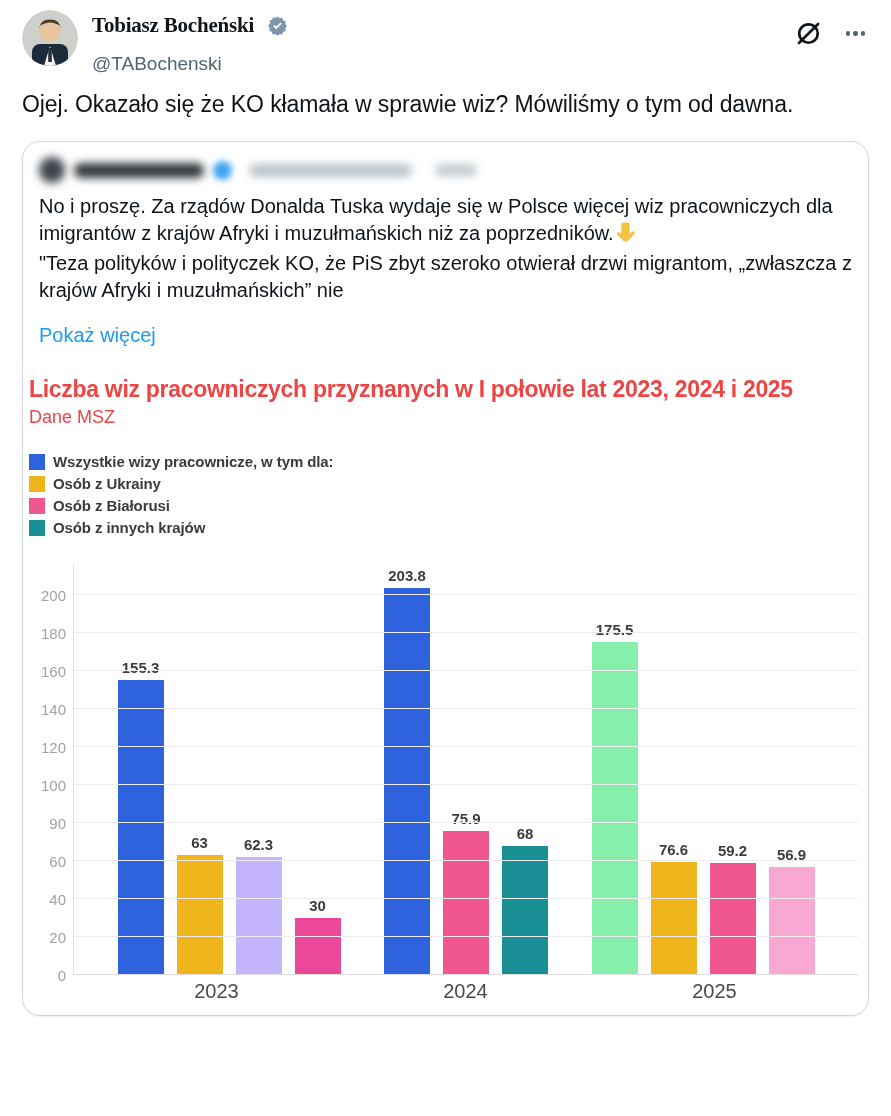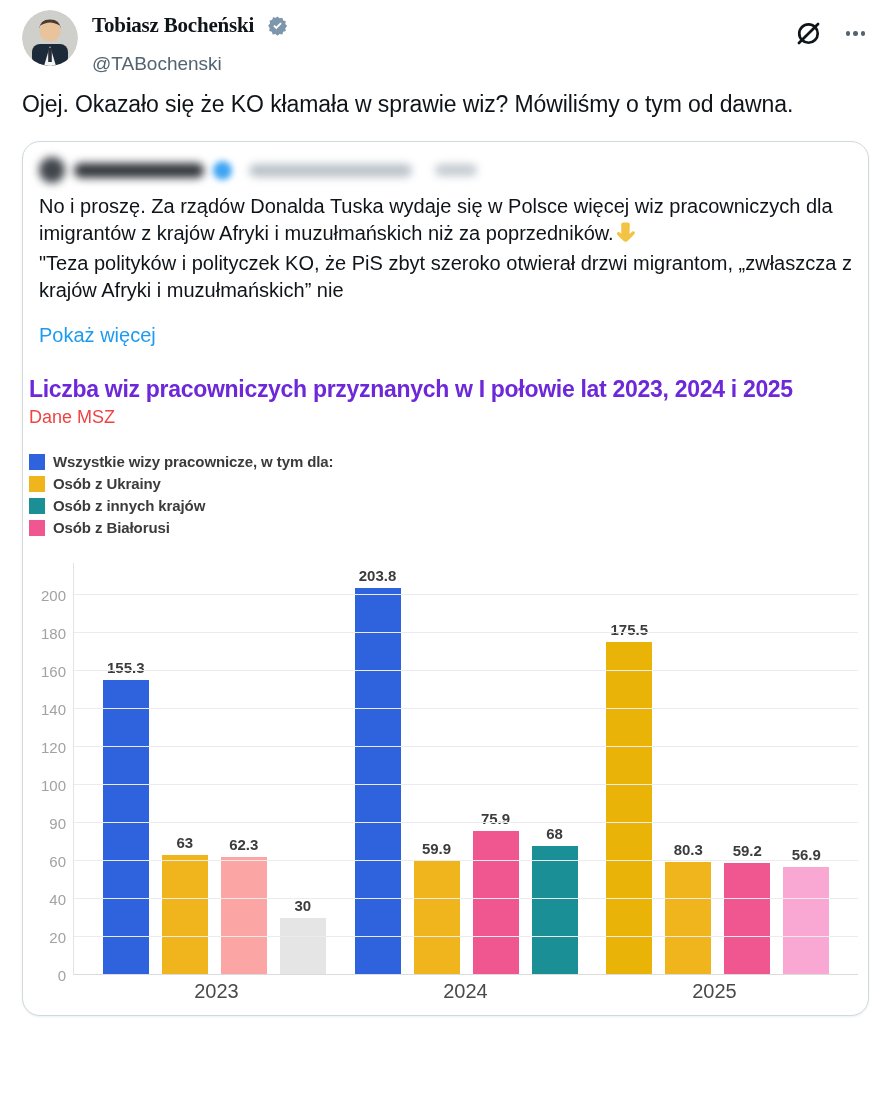--- a/index.html
+++ b/index.html
@@ -32,21 +32,21 @@
   .q-badge{width:19px;height:19px;border-radius:50%;background:#3ea4f2;filter:blur(3px);}
   .q-handle{width:163px;height:13px;border-radius:7px;background:#b9c2c9;margin-left:8px;}
   .q-time{width:42px;height:12px;border-radius:6px;background:#c3cad0;margin-left:14px;}
   .q-text{padding:4px 16px 0 16px;font-size:20px;line-height:27px;color:#0f1419;}
   .q-text p{margin:0;}
   .show-more{color:#1d9bf0;font-size:20px;line-height:27px;padding:0 16px;margin-top:18px;display:inline-block;text-decoration:none;cursor:pointer;}
   .emoji-down{display:inline-block;vertical-align:-3px;margin-left:2px;}
 
   
   .chart{padding:27px 10px 10px 6px;}
-  .chart-title{font-size:23px;font-weight:700;color:#6d28d9;white-space:nowrap;letter-spacing:-0.3px;}
+  .chart-title{font-size:23px;font-weight:700;color:#ef4444;white-space:nowrap;letter-spacing:-0.3px;}
   .chart-subtitle{font-size:18px;color:#ef4444;margin-top:4px;}
   .legend{margin-top:25px;display:flex;flex-direction:column;gap:5px;}
   .legend-row{display:flex;align-items:center;gap:8px;}
   .swatch{width:16px;height:16px;flex:0 0 auto;}
   .legend-label{font-size:15px;font-weight:600;color:#3b3b3b;letter-spacing:-0.1px;}
 
   .plot-wrap{margin-top:27px;}
   .plot{position:relative;margin-left:44px;height:412px;border-left:1px solid #e3e3e3;}
   .gridline{position:absolute;left:0;right:0;height:1px;background:#ececec;}
   .gridline.zero{background:#dcdcdc;}
@@ -129,66 +129,63 @@
       <div class="legend">
           <div class="legend-row">
             <span class="swatch" style="background: rgb(46, 99, 221);"></span>
             <span class="legend-label">Wszystkie wizy pracownicze, w tym dla:</span>
           </div>
           <div class="legend-row">
             <span class="swatch" style="background: rgb(240, 180, 28);"></span>
             <span class="legend-label">Osób z Ukrainy</span>
           </div>
           <div class="legend-row">
+            <span class="swatch" style="background: rgb(240, 86, 143);"></span>
+            <span class="legend-label">Osób z Białorusi</span>
+          </div>
+          <div class="legend-row">
             <span class="swatch" style="background: rgb(27, 143, 150);"></span>
             <span class="legend-label">Osób z innych krajów</span>
-          </div>
-          <div class="legend-row">
-            <span class="swatch" style="background: rgb(240, 86, 143);"></span>
-            <span class="legend-label">Osób z Białorusi</span>
           </div>
         </div>
 
       <div class="plot-wrap">
         <div class="plot">
           <div class="groups">
               <div class="group">
                 <div class="bar" style="height: 71.5668%; background: rgb(46, 99, 221);">
                   <span class="bar-label">155.3</span>
                 </div>
                 <div class="bar" style="height: 29.0323%; background: rgb(240, 180, 28);">
                   <span class="bar-label">63</span>
                 </div>
-                <div class="bar" style="height: 28.7097%; background: #fca5a5;">
+                <div class="bar" style="height: 28.7097%; background: #c4b5fd;">
                   <span class="bar-label">62.3</span>
                 </div>
-                <div class="bar" style="height: 13.8249%; background: #e5e5e5;">
+                <div class="bar" style="height: 13.8249%; background: #ec4899;">
                   <span class="bar-label">30</span>
                 </div>
               </div>
               <div class="group">
                 <div class="bar" style="height: 93.9171%; background: rgb(46, 99, 221);">
                   <span class="bar-label">203.8</span>
                 </div>
-                <div class="bar" style="height: 27.6037%; background: rgb(240, 180, 28);">
-                  <span class="bar-label">59.9</span>
-                </div>
                 <div class="bar" style="height: 34.977%; background: rgb(240, 86, 143);">
                   <span class="bar-label">75.9</span>
                 </div>
                 <div class="bar" style="height: 31.3364%; background: rgb(27, 143, 150);">
                   <span class="bar-label">68</span>
                 </div>
               </div>
               <div class="group">
-                <div class="bar" style="height: 80.8756%; background: #eab308;">
+                <div class="bar" style="height: 80.8756%; background: #86efac;">
                   <span class="bar-label">175.5</span>
                 </div>
                 <div class="bar" style="height: 27.3733%; background: rgb(240, 180, 28);">
-                  <span class="bar-label">80.3</span>
+                  <span class="bar-label">76.6</span>
                 </div>
                 <div class="bar" style="height: 27.2811%; background: rgb(240, 86, 143);">
                   <span class="bar-label">59.2</span>
                 </div>
                 <div class="bar" style="height: 26.2212%; background: #f9a8d4;">
                   <span class="bar-label">56.9</span>
                 </div>
               </div>
             </div>
         <div class="gridline zero" style="bottom: 0%;"></div>

